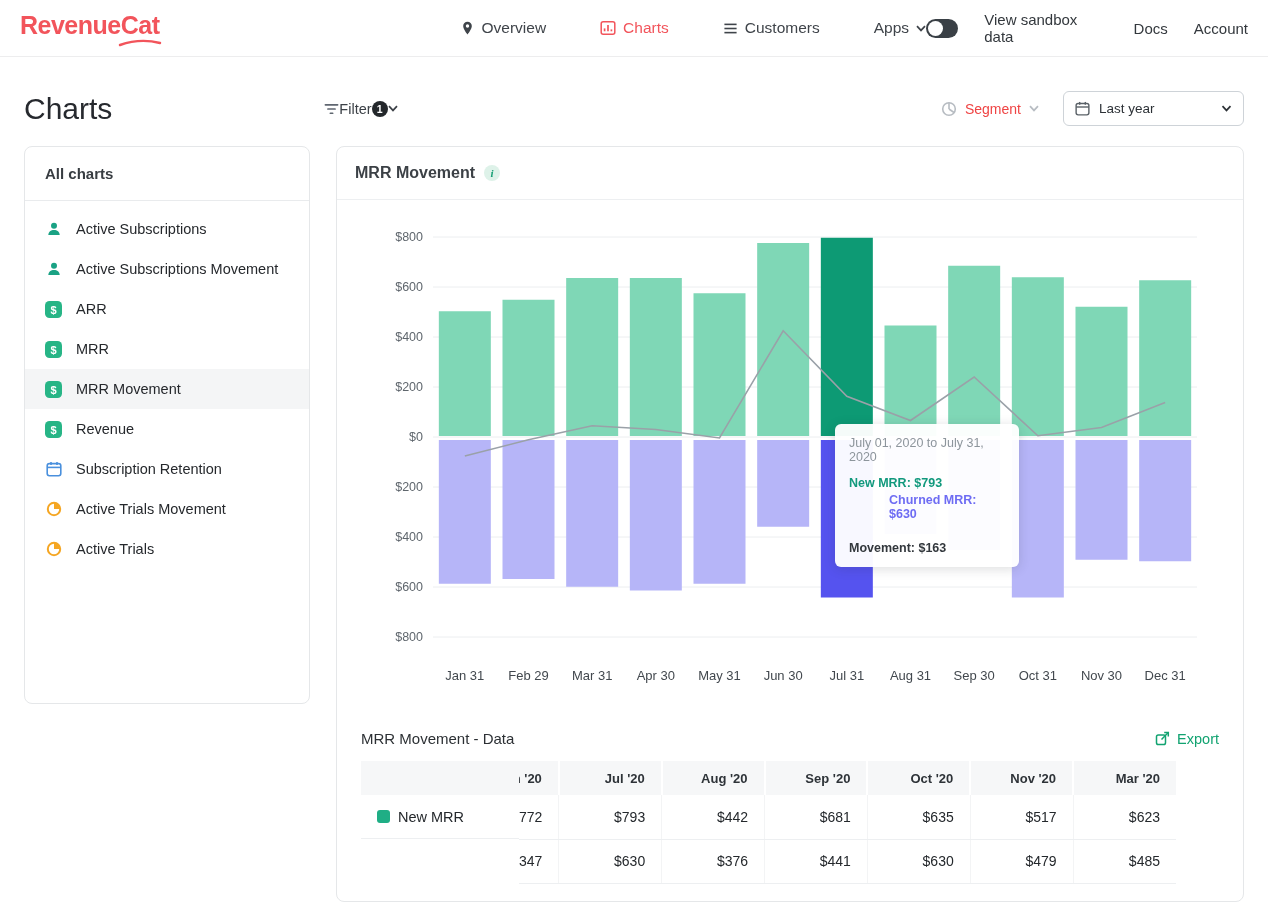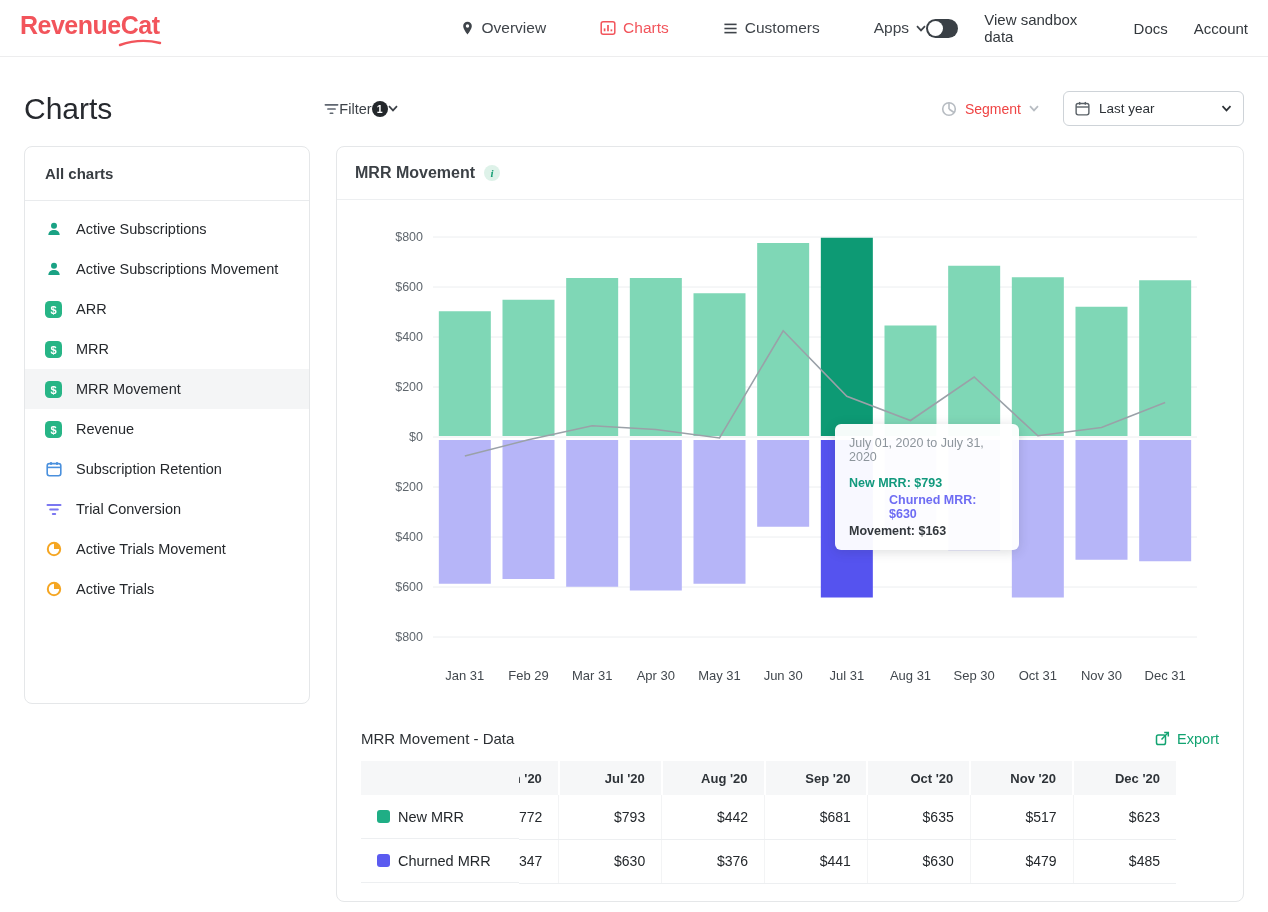--- a/index.html
+++ b/index.html
@@ -41,21 +41,21 @@
   .chart-card { flex: 1; border: 1px solid #e5e7e9; border-radius: 8px; background: #fff; min-height: 756px; }
   .card-header { display: flex; align-items: center; gap: 9px; padding: 17px 18px; font-size: 16px; font-weight: 700; color: #3c4146; border-bottom: 1px solid #edeff1; }
   .info-badge { width: 16px; height: 16px; border-radius: 50%; background: #def2e9; color: #18a076; font-size: 11px; font-weight: 700; font-family: "Liberation Serif", serif; font-style: italic; display: flex; align-items: center; justify-content: center; cursor: pointer; }
   .chart-wrap { position: relative; width: 830px; margin: 22px auto 0 auto; }
   .ytick { fill: #5f666d; font-size: 12.5px; font-family: "Liberation Sans", sans-serif; }
   .xtick { fill: #42484e; font-size: 13px; font-family: "Liberation Sans", sans-serif; }
   .chart-tooltip { position: absolute; left: 460px; top: 202px; width: 184px; background: rgba(255,255,255,0.96); border-radius: 6px; box-shadow: 0 2px 12px rgba(40,45,50,0.16); padding: 12px 14px; z-index: 5; }
   .tt-title { color: #8d959c; font-size: 12.5px; margin-bottom: 12px; }
   .tt-new { color: #12997d; font-size: 12.5px; font-weight: 700; }
   .tt-churn { color: #6e6cf3; font-size: 12.5px; font-weight: 700; margin-top: 3px; margin-left: 40px; }
-  .tt-mov { color: #33383d; font-size: 12.5px; font-weight: 700; margin-top: 3px; }
+  .tt-mov { color: #33383d; font-size: 12.5px; font-weight: 700; margin-top: 20px; }
   
   .data-header { display: flex; align-items: center; justify-content: space-between; padding: 34px 24px 14px 24px; font-size: 15px; color: #2c3034; }
   .export-btn { display: flex; align-items: center; gap: 7px; font-size: 14.5px; color: #12a371; cursor: pointer; text-decoration: none; }
   .data-table { display: flex; margin: 0 24px; }
   .tbl-labels { width: 158px; flex: none; background: #fff; z-index: 2; }
   .th-corner { height: 34px; background: #f6f7f8; }
   .row-label { height: 44px; display: flex; align-items: center; gap: 8px; padding-left: 16px; font-size: 14.5px; color: #24282c; border-bottom: 1px solid #edeff1; background: #fff; }
   .swatch { width: 13px; height: 13px; border-radius: 3px; flex: none; }
   .tbl-scroll { overflow: hidden; flex: 1; }
   .tbl-scroll table { border-collapse: collapse; table-layout: fixed; width: 721px; margin-left: -64px; }
@@ -216,30 +216,20 @@
       <li class="sidebar-item">
         <span class="icn">
           <svg width="16" height="16" viewBox="0 0 16 16">
               <rect x="1.2" y="2.6" width="13.6" height="12.2" rx="2.2" fill="none" stroke="#4a90dd" stroke-width="1.6"></rect>
               <line x1="1.2" y1="6.4" x2="14.8" y2="6.4" stroke="#4a90dd" stroke-width="1.6"></line>
               <line x1="5" y1="1" x2="5" y2="4" stroke="#4a90dd" stroke-width="1.6"></line>
               <line x1="11" y1="1" x2="11" y2="4" stroke="#4a90dd" stroke-width="1.6"></line>
             </svg>
         </span>
         <span>Subscription Retention</span>
-      </li>
-      <li class="sidebar-item">
-        <span class="icn">
-          <svg width="16" height="15" viewBox="0 0 16 14">
-              <line x1="1.5" y1="2.5" x2="14.5" y2="2.5" stroke="#7b77f1" stroke-width="2" stroke-linecap="round"></line>
-              <line x1="4.2" y1="7" x2="11.8" y2="7" stroke="#7b77f1" stroke-width="2" stroke-linecap="round"></line>
-              <line x1="6.8" y1="11.5" x2="9.2" y2="11.5" stroke="#7b77f1" stroke-width="2" stroke-linecap="round"></line>
-            </svg>
-        </span>
-        <span>Trial Conversion</span>
       </li>
       <li class="sidebar-item">
         <span class="icn">
           <svg width="16" height="16" viewBox="0 0 16 16">
               <circle cx="8" cy="8" r="6.2" fill="none" stroke="#f5a623" stroke-width="2"></circle>
               <path d="M8 8 L8 1.8 A6.2 6.2 0 0 1 14.2 8 Z" fill="#f5a623"></path>
             </svg>
         </span>
         <span>Active Trials Movement</span>
       </li>
@@ -339,36 +329,32 @@
       </a>
     </div>
 
     <div class="data-table">
       <div class="tbl-labels">
         <div class="th-corner"></div>
         <div class="row-label">
           <span class="swatch" style="background-color: rgb(31, 174, 133);"></span>
           <span>New MRR</span>
         </div>
-        <div class="row-label">
-          <span class="swatch" style="background-color: rgb(91, 91, 240);"></span>
-          <span>Churned MRR</span>
-        </div>
       </div>
       <div class="tbl-scroll">
         <table>
           <thead>
             <tr>
               <th>Jun '20</th>
               <th>Jul '20</th>
               <th>Aug '20</th>
               <th>Sep '20</th>
               <th>Oct '20</th>
               <th>Nov '20</th>
-              <th>Dec '20</th>
+              <th>Mar '20</th>
             </tr>
           </thead>
           <tbody>
             <tr>
               <td>$772</td>
               <td>$793</td>
               <td>$442</td>
               <td>$681</td>
               <td>$635</td>
               <td>$517</td>

